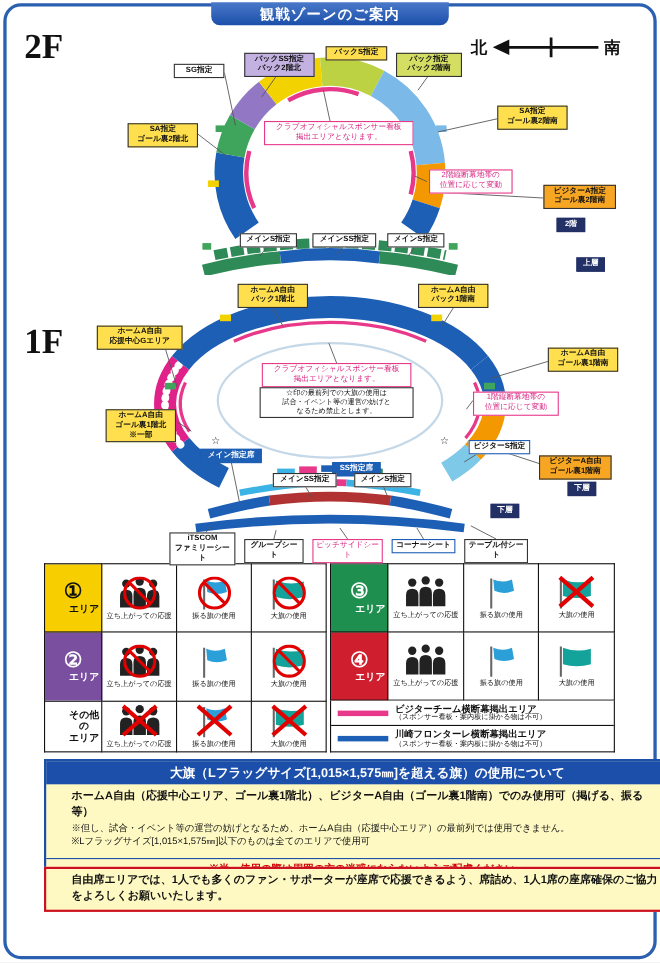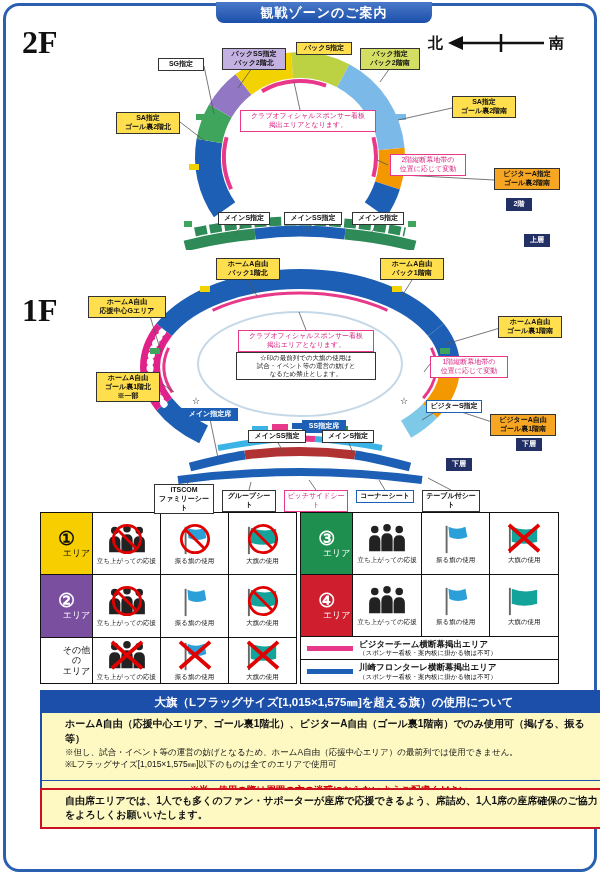--- a/index.html
+++ b/index.html
@@ -2,21 +2,21 @@
 <html><head>
 <meta charset="utf-8">
 <style>
   html,body{margin:0;padding:0;background:#e9e9e9;}
   *{box-sizing:border-box;}
   .sheet{position:relative;width:600px;height:875px;background:#fff;overflow:hidden;
          font-family:"Liberation Sans",sans-serif;color:#111;margin:0 auto;}
   .frame{position:absolute;inset:3px;border:3px solid #2b5fb0;border-radius:16px;pointer-events:none;}
   .title-ribbon{position:absolute;top:2px;left:50%;transform:translateX(-50%);width:216px;height:21px;
       background:linear-gradient(#4a79c9,#1b4faa);color:#fff;font-weight:bold;font-size:13px;
-      line-height:21px;text-align:center;border-radius:0 0 8px 8px;letter-spacing:1px;margin-left:24px;}
+      line-height:21px;text-align:center;border-radius:0 0 8px 8px;letter-spacing:1px;}
   .map{position:absolute;left:0;width:600px;}
   .map2{top:22px;height:230px;}
   .map1{top:252px;height:258px;}
   .mapsvg{position:absolute;left:0;top:0;}
   .floor-label{position:absolute;font-family:"Liberation Serif",serif;font-weight:bold;font-size:32px;color:#111;}
   .compass{position:absolute;display:flex;align-items:center;gap:3px;}
   .cdir{font-size:15px;font-weight:bold;}
   .lb{position:absolute;font-size:7px;line-height:1.25;text-align:center;border:1px solid #333;
       background:#fff;padding:1px 2px;white-space:pre-line;font-weight:bold;z-index:3;}
   .lb.yellow{background:#ffdf4d;}
@@ -29,21 +29,21 @@
   .lb.bluebg{background:#1d5fb5;color:#fff;border-color:#1d5fb5;}
   .lb.thin{font-weight:normal;}
   
   .legend-wrap{position:absolute;top:512px;left:40px;display:flex;gap:3px;}
   table.lgd{border-collapse:collapse;background:#fff;}
   .lgd td{border:1.5px solid #111;text-align:center;vertical-align:middle;padding:1px;}
   .lgd td.hd{width:52px;}
   .lgd td.ic{width:68px;height:62px;}
   .lgd tr.sm td{height:46px;}
   .num{font-size:19px;font-weight:bold;line-height:1;}
-  .hdl{font-size:9px;font-weight:normal;white-space:pre-line;line-height:1.15;padding-left:20px;}
+  .hdl{font-size:9px;font-weight:bold;white-space:pre-line;line-height:1.15;padding-left:20px;}
   .z1{background:#f7cf00;color:#111;}
   .z2{background:#7a4fa0;color:#fff;}
   .z3{background:#1e8f4e;color:#fff;}
   .z4{background:#cf1f2f;color:#fff;}
   .zoth{background:#fff;color:#111;}
   .icon-wrap{position:relative;width:42px;height:32px;margin:0 auto;}
   .icon-wrap svg{position:absolute;left:0;top:0;width:100%;height:100%;}
   .cap{font-size:6.5px;line-height:1.1;margin-top:1px;}
   .rcol{display:flex;flex-direction:column;}
   .notes-box{border:1.5px solid #111;border-top:none;width:259px;background:#fff;}

